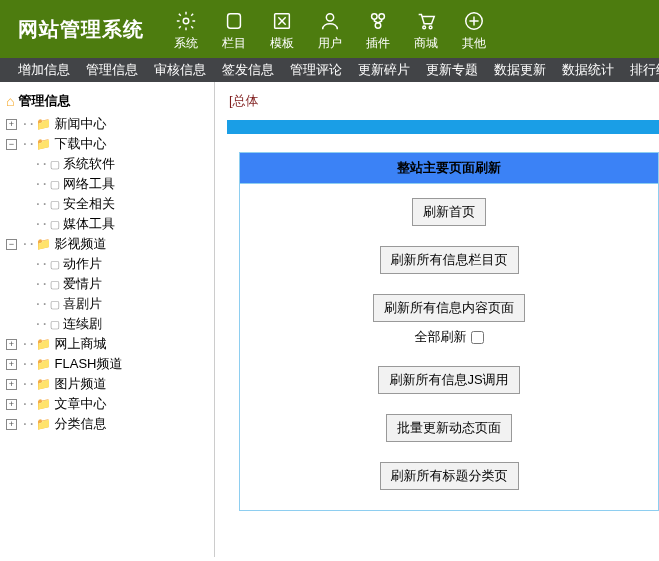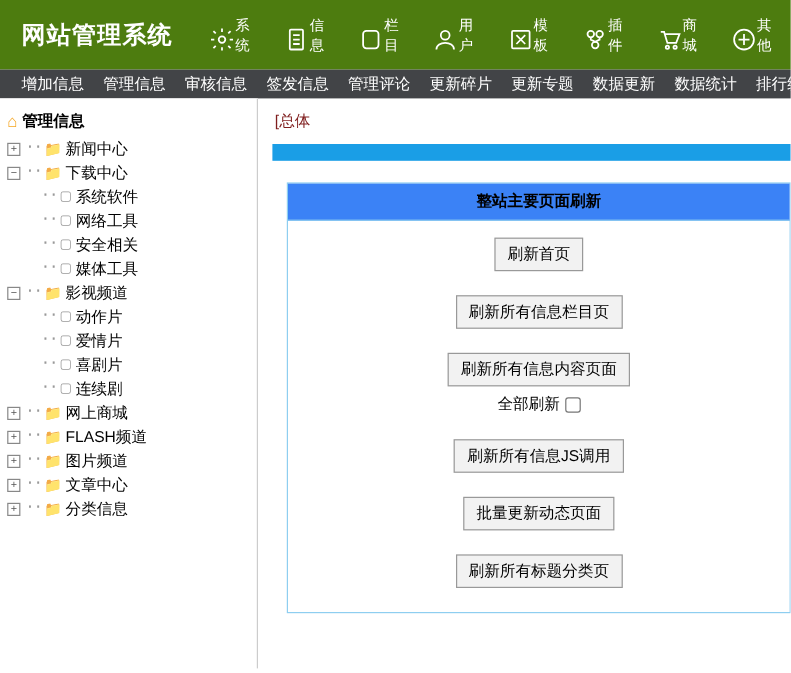--- a/index.html
+++ b/index.html
@@ -2,21 +2,21 @@
 <html><head>
 <meta charset="utf-8">
 <style>
 * { margin: 0; padding: 0; box-sizing: border-box; }
 body { font-family: "Microsoft YaHei", Arial, sans-serif; font-size: 13px; width: 659px; height: 561px; overflow: hidden; background: #fff; }
 
 
 .header { background: #4d7c0f; height: 58px; display: flex; align-items: center; }
 .logo { color: #fff; font-size: 20px; font-weight: bold; padding: 0 18px; white-space: nowrap; letter-spacing: 1px; }
 .nav-items { display: flex; flex: 1; }
-.nav-item { display: flex; align-items: flex-end; color: #fff; padding: 6px 12px 4px; cursor: pointer; font-size: 12px; }
+.nav-item { display: flex; flex-direction: column; align-items: flex-start; color: #fff; padding: 6px 12px 4px; cursor: pointer; font-size: 12px; }
 .nav-item .icon { width: 24px; height: 24px; margin-bottom: 2px; display: flex; align-items: center; justify-content: center; }
 .nav-item svg { stroke: #fff; fill: none; stroke-width: 1.6; }
 
 
 .subnav { background: #424447; height: 24px; display: flex; align-items: center; padding-left: 18px; }
 .subnav-item { color: #fff; font-size: 13px; margin-right: 16px; cursor: pointer; white-space: nowrap; }
 
 
 .body { display: flex; height: calc(561px - 58px - 28px); }
 
@@ -58,51 +58,42 @@
           <svg width="22" height="22" viewBox="0 0 24 24">
             <circle cx="12" cy="12" r="3"></circle>
             <path d="M12 2v3M12 19v3M4.2 4.2l2.1 2.1M17.7 17.7l2.1 2.1M2 12h3M19 12h3M4.2 19.8l2.1-2.1M17.7 6.3l2.1-2.1"></path>
           </svg>
         </span>
       <span>系统</span>
     </div>
     <div class="nav-item">
       <span class="icon">
           <svg width="22" height="22" viewBox="0 0 24 24">
-            <rect x="6" y="3" width="12" height="18" rx="1"></rect>
-            <path d="M9 8h6M9 12h6M9 16h6"></path>
-          </svg>
-        </span>
-      <span>信息</span>
-    </div>
-    <div class="nav-item">
-      <span class="icon">
-          <svg width="22" height="22" viewBox="0 0 24 24">
             <rect x="5" y="4" width="14" height="16" rx="3"></rect>
           </svg>
         </span>
       <span>栏目</span>
+    </div>
+    <div class="nav-item">
+      <span class="icon">
+          <svg width="22" height="22" viewBox="0 0 24 24">
+            <rect x="4" y="4" width="16" height="16" rx="1"></rect>
+            <path d="M8 8l8 8M16 8l-8 8"></path>
+          </svg>
+        </span>
+      <span>模板</span>
     </div>
     <div class="nav-item">
       <span class="icon">
           <svg width="22" height="22" viewBox="0 0 24 24">
             <circle cx="12" cy="8" r="4"></circle>
             <path d="M4 21c0-4 4-6 8-6s8 2 8 6"></path>
           </svg>
         </span>
       <span>用户</span>
-    </div>
-    <div class="nav-item">
-      <span class="icon">
-          <svg width="22" height="22" viewBox="0 0 24 24">
-            <rect x="4" y="4" width="16" height="16" rx="1"></rect>
-            <path d="M8 8l8 8M16 8l-8 8"></path>
-          </svg>
-        </span>
-      <span>模板</span>
     </div>
     <div class="nav-item">
       <span class="icon">
           <svg width="22" height="22" viewBox="0 0 24 24">
             <circle cx="8" cy="7" r="3"></circle>
             <circle cx="16" cy="7" r="3"></circle>
             <circle cx="12" cy="17" r="3"></circle>
             <path d="M8 10v2l4 2 4-2v-2"></path>
           </svg>
         </span>

